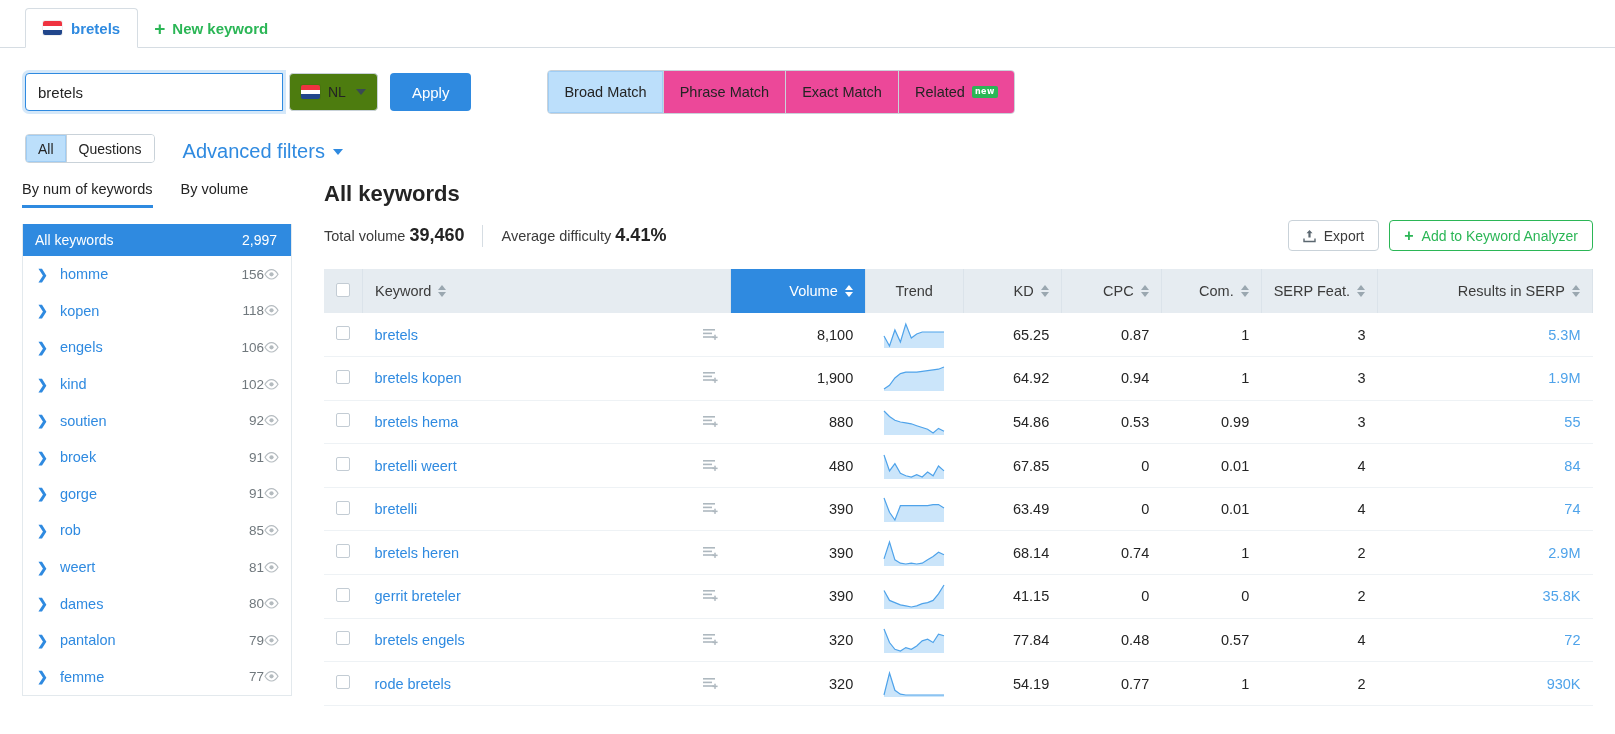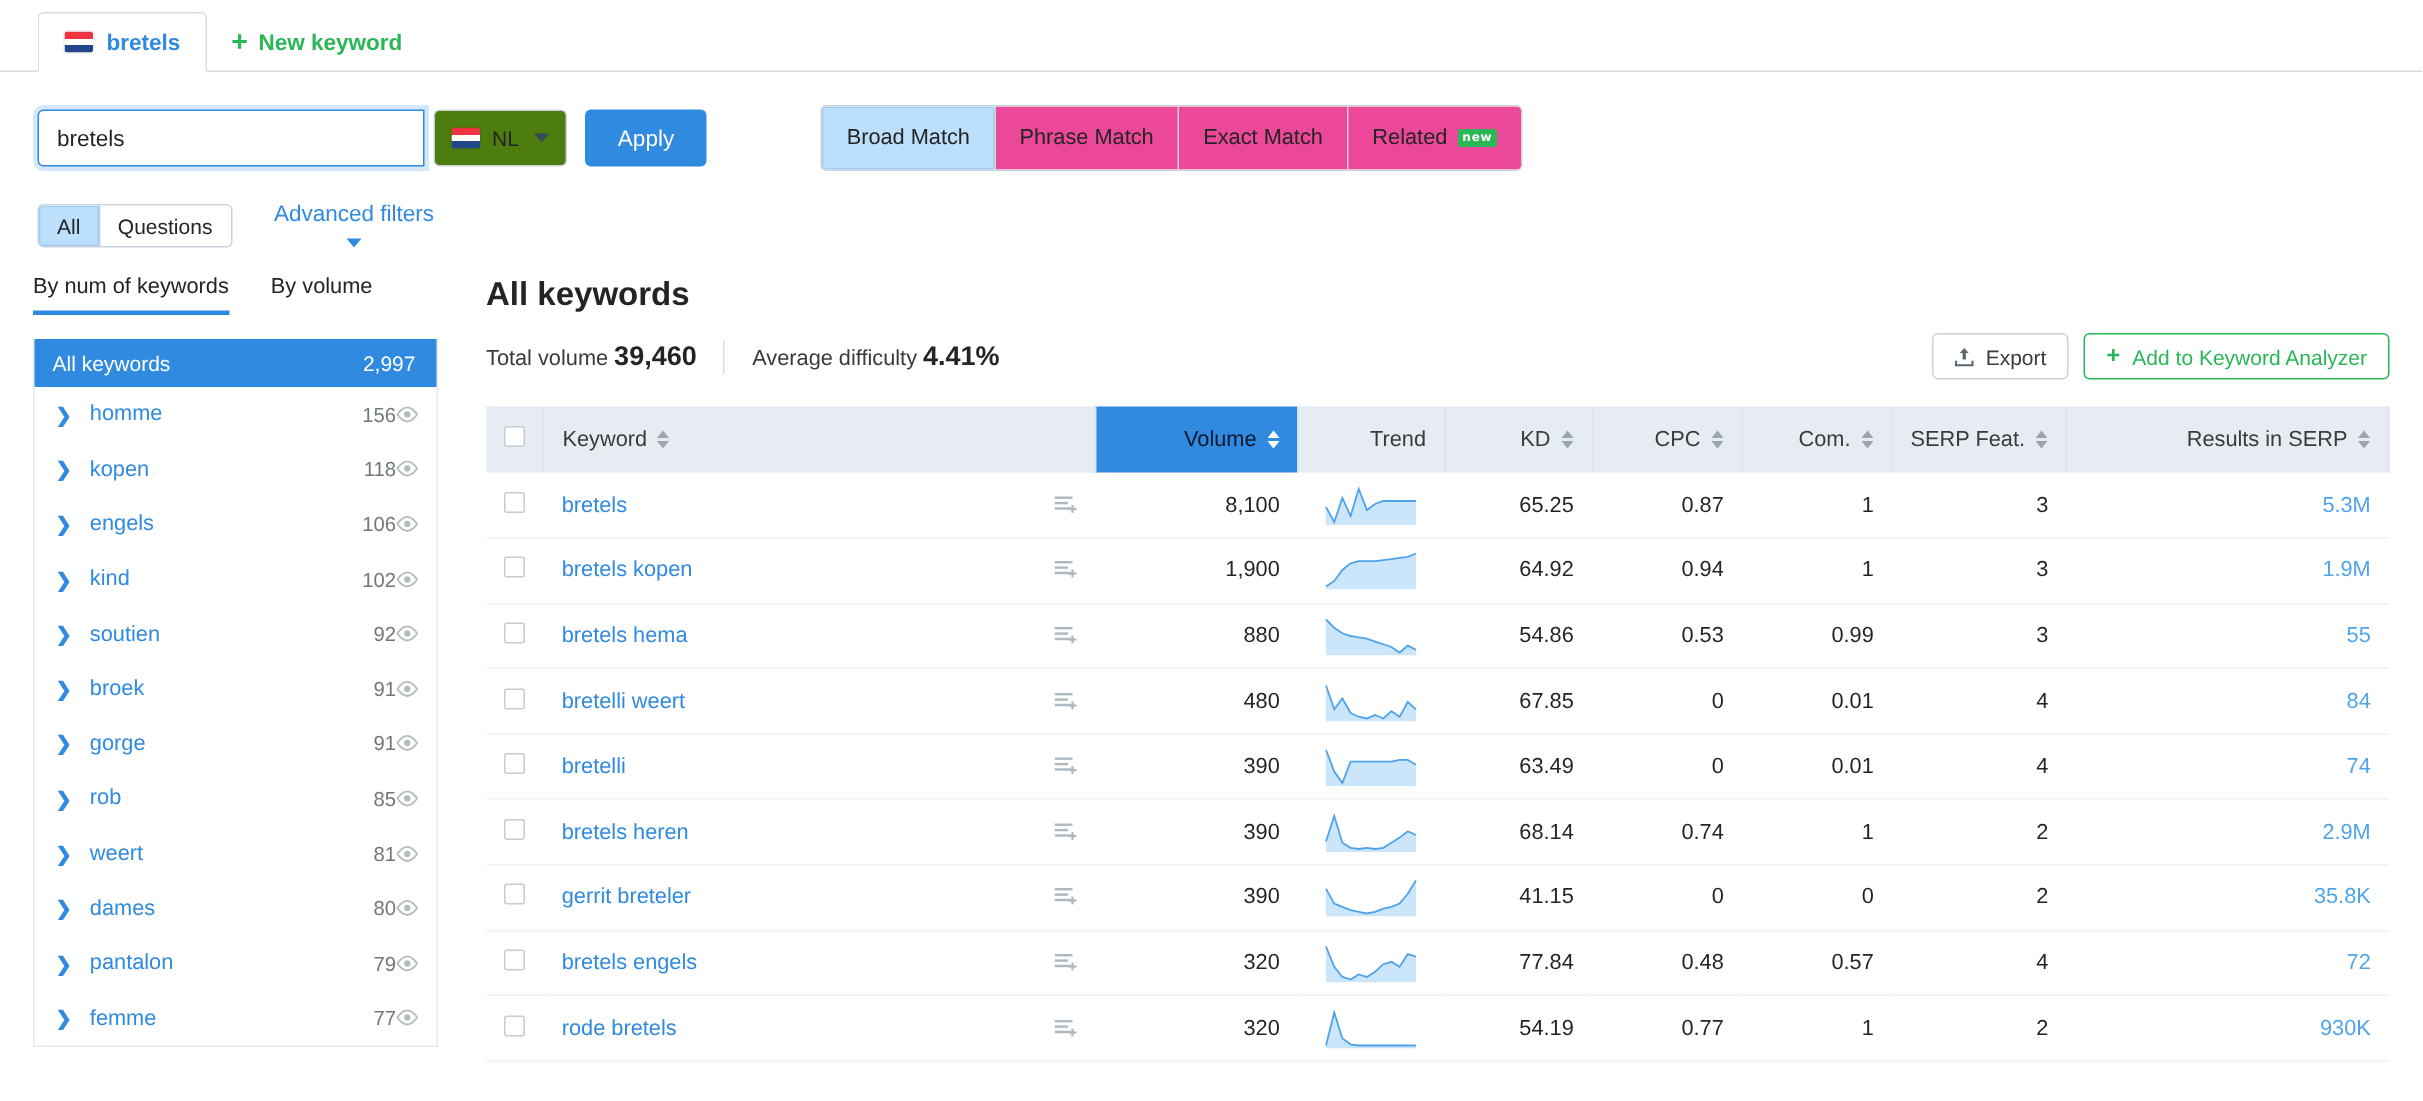--- a/index.html
+++ b/index.html
@@ -164,21 +164,21 @@
     display: flex; align-items: center;
     font-size: 14px; background: #fff;
     border-right: 1px solid #c9d2d9;
     cursor: pointer;
   }
   .togglebtn:last-child { border-right: none; }
   .togglebtn.active { background: #bcdffb; box-shadow: inset 0 0 0 1px #9fcdf5; }
   .advfilters {
     margin-left: 28px;
     display: flex; align-items: center; gap: 8px;
-    color: #2f8ae0; font-size: 15px; cursor: pointer; flex-direction: column;
+    color: #2f8ae0; font-size: 20px; cursor: pointer;
   }
   .caret-blue {
     width: 0; height: 0;
     border-left: 5px solid transparent;
     border-right: 5px solid transparent;
     border-top: 6px solid #2f8ae0;
   }
 
   
   .body { display: flex; margin-top: 18px; }
@@ -254,26 +254,26 @@
     background: #e6ecf1;
     height: 44px;
     font-weight: normal;
     color: #3b3b3b;
     padding: 0 12px;
     white-space: nowrap;
     border-right: 1px solid #dbe3ea;
     cursor: pointer;
   }
   table.kwtable thead th.sorted {
-    background: #2f8ae0; color: #0f172a;
+    background: #2f8ae0; color: #ffffff;
   }
   th.c-check { width: 38px; padding: 0; }
   th.c-kw { text-align: left; }
   th.c-vol { text-align: right; width: 135px; }
-  th.c-trend { text-align: right; width: 98px; }
+  th.c-trend { text-align: center; width: 98px; }
   th.c-kd { text-align: right; width: 98px; }
   th.c-cpc { text-align: right; width: 100px; }
   th.c-com { text-align: right; width: 100px; }
   th.c-serp { text-align: right; width: 115px; }
   th.c-res { text-align: right; width: 215px; border-right: none; }
   .thinner { display: inline-flex; align-items: center; gap: 7px; }
   .thinner.right { justify-content: flex-end; }
   .sortarrows { display: inline-flex; flex-direction: column; gap: 2px; }
   .sortarrows i { display: block; width: 0; height: 0;
     border-left: 4.5px solid transparent; border-right: 4.5px solid transparent; }

